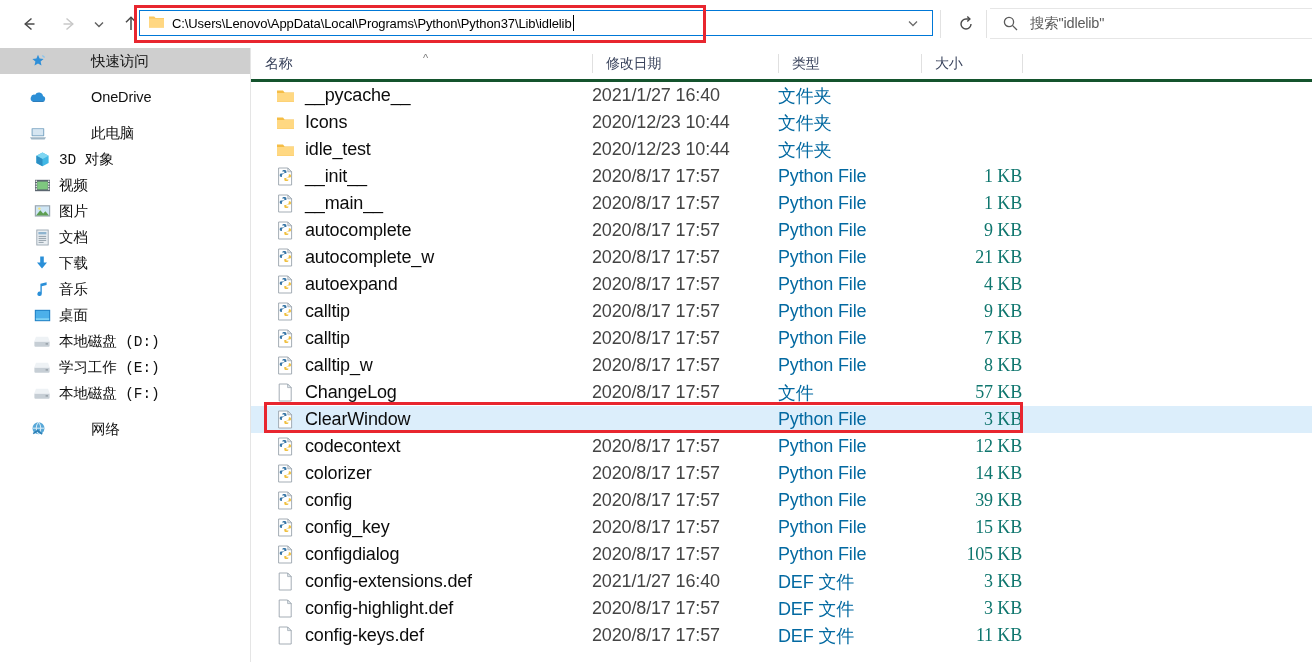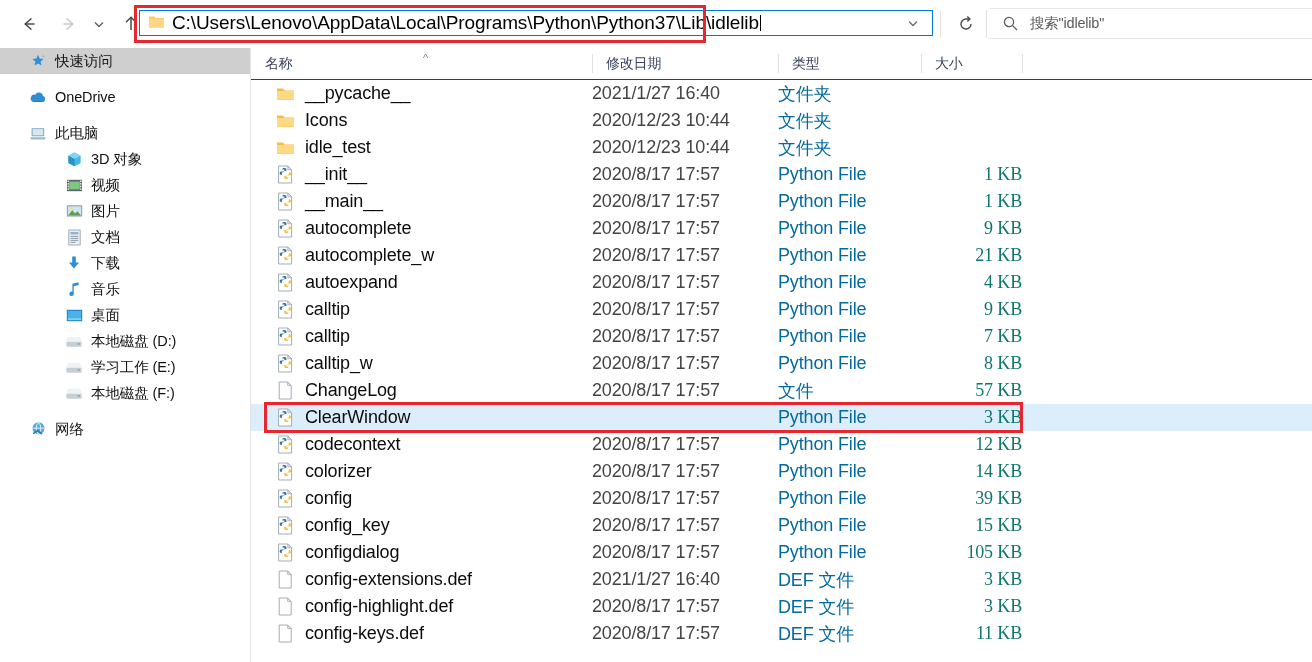--- a/index.html
+++ b/index.html
@@ -63,21 +63,21 @@
     align-items: center;
     box-sizing: border-box;
   }
   .addr-folder-icon {
     margin-left: 8px;
     margin-right: 7px;
     flex: none;
     display: block;
   }
   .addr-text {
-    font-size: 19px;
+    font-size: 13px;
     color: #000000;
     letter-spacing: -0.1px;
     white-space: nowrap;
     overflow: hidden;
   }
   .addr-caret {
     display: inline-block;
     width: 1px;
     height: 16px;
     background: #000;
@@ -169,22 +169,22 @@
   .tree-icon {
     flex: none;
     display: flex;
     align-items: center;
     justify-content: center;
     width: 20px;
     height: 20px;
     margin-right: 7px;
   }
   .tree-icon svg { display: block; }
-  .lvl0 { padding-left: 28px; }
-  .lvl1 { padding-left: 64px; }
+  .lvl0 { padding-left: 28px; gap: 36px; }
+  .lvl1 { padding-left: 32px; font-family: Liberation Mono, monospace; }
   .tree-gap { height: 10px; }
 
   .pane-divider {
     position: absolute;
     left: 250px; top: 48px;
     width: 1px; height: 614px;
     background: #e5e5e5;
   }
 
   
@@ -192,21 +192,21 @@
     position: absolute;
     left: 251px; top: 48px;
     width: 1061px;
     height: 614px;
     background: #ffffff;
     overflow: hidden;
   }
   .col-header {
     position: relative;
     height: 31px;
-    border-bottom: 1px solid #14532d;
+    border-bottom: 3px solid #14532d;
     background: #ffffff;
   }
   .col-header .ch {
     position: absolute;
     top: 0;
     height: 31px;
     display: flex;
     align-items: center;
     font-size: 14px;
     color: #39435c;

